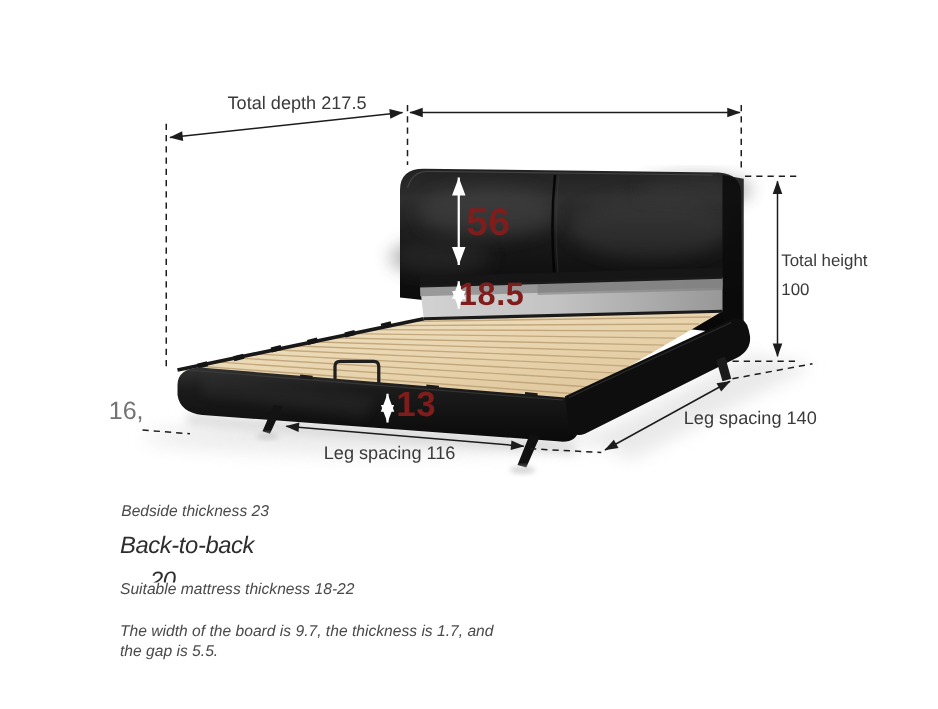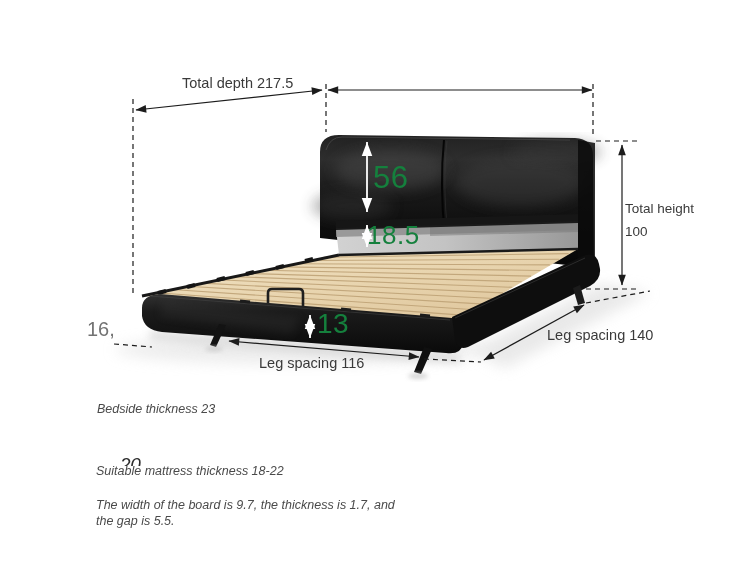--- a/index.html
+++ b/index.html
@@ -4,21 +4,21 @@
 <style>
   html,body{margin:0;padding:0;background:#fff;}
   .stage{
     position:relative;width:750px;height:567px;background:#ffffff;overflow:hidden;
     font-family:"Liberation Sans", sans-serif;color:#3a3a3a;padding-left:48px;
   }
   .stage svg{position:absolute;left:0;top:0;}
   .lbl{position:absolute;white-space:nowrap;font-size:14.5px;color:#3a3a3a;letter-spacing:0;}
   .lbl.small{font-size:13.5px;}
   .num{
-    position:absolute;color:#15803d;font-weight:400;white-space:nowrap;
+    position:absolute;color:#7f1d1d;font-weight:700;white-space:nowrap;
     letter-spacing:0.5px;
   }
   .n56{font-size:31px;}
   .n185{font-size:26px;}
   .n13{font-size:28px;}
   .clip16{position:absolute;font-size:20px;color:#737373;}
   .note{position:absolute;font-size:12.5px;color:#4a4a4a;white-space:nowrap;font-style:italic;}
   .note.big{font-size:19px;color:#2d2d2d;letter-spacing:-0.3px;}
   .note.clipped{height:12px;overflow:hidden;margin-left:24px;}
   .note.wrap{white-space:normal;width:318px;line-height:1.3;}
@@ -186,17 +186,18 @@
 <div class="lbl" style="left:547px;top:327px;">Leg spacing 140</div>
 <div class="lbl" style="left:259px;top:355px;">Leg spacing 116</div>
 
 <div class="num n56" style="left:373px;top:160px;">56</div>
 <div class="num n185" style="left:367px;top:220px;">18.5</div>
 <div class="num n13" style="left:317px;top:308px;">13</div>
 
 <div class="clip16" style="left:87px;top:318px;">16,</div>
 
 <div class="note" style="left:97px;top:402px;">Bedside thickness 23</div>
+<div class="note big" style="left:96px;top:426px;">Back-to-back</div>
 <div class="note big clipped" style="left:96px;top:454px;">20</div>
 <div class="note" style="left:96px;top:464px;">Suitable mattress thickness 18-22</div>
 <div class="note wrap" style="left:96px;top:497px;">The width of the board is 9.7, the thickness is 1.7, and the gap is 5.5.</div>
 
 </div>
 
 </body></html>

